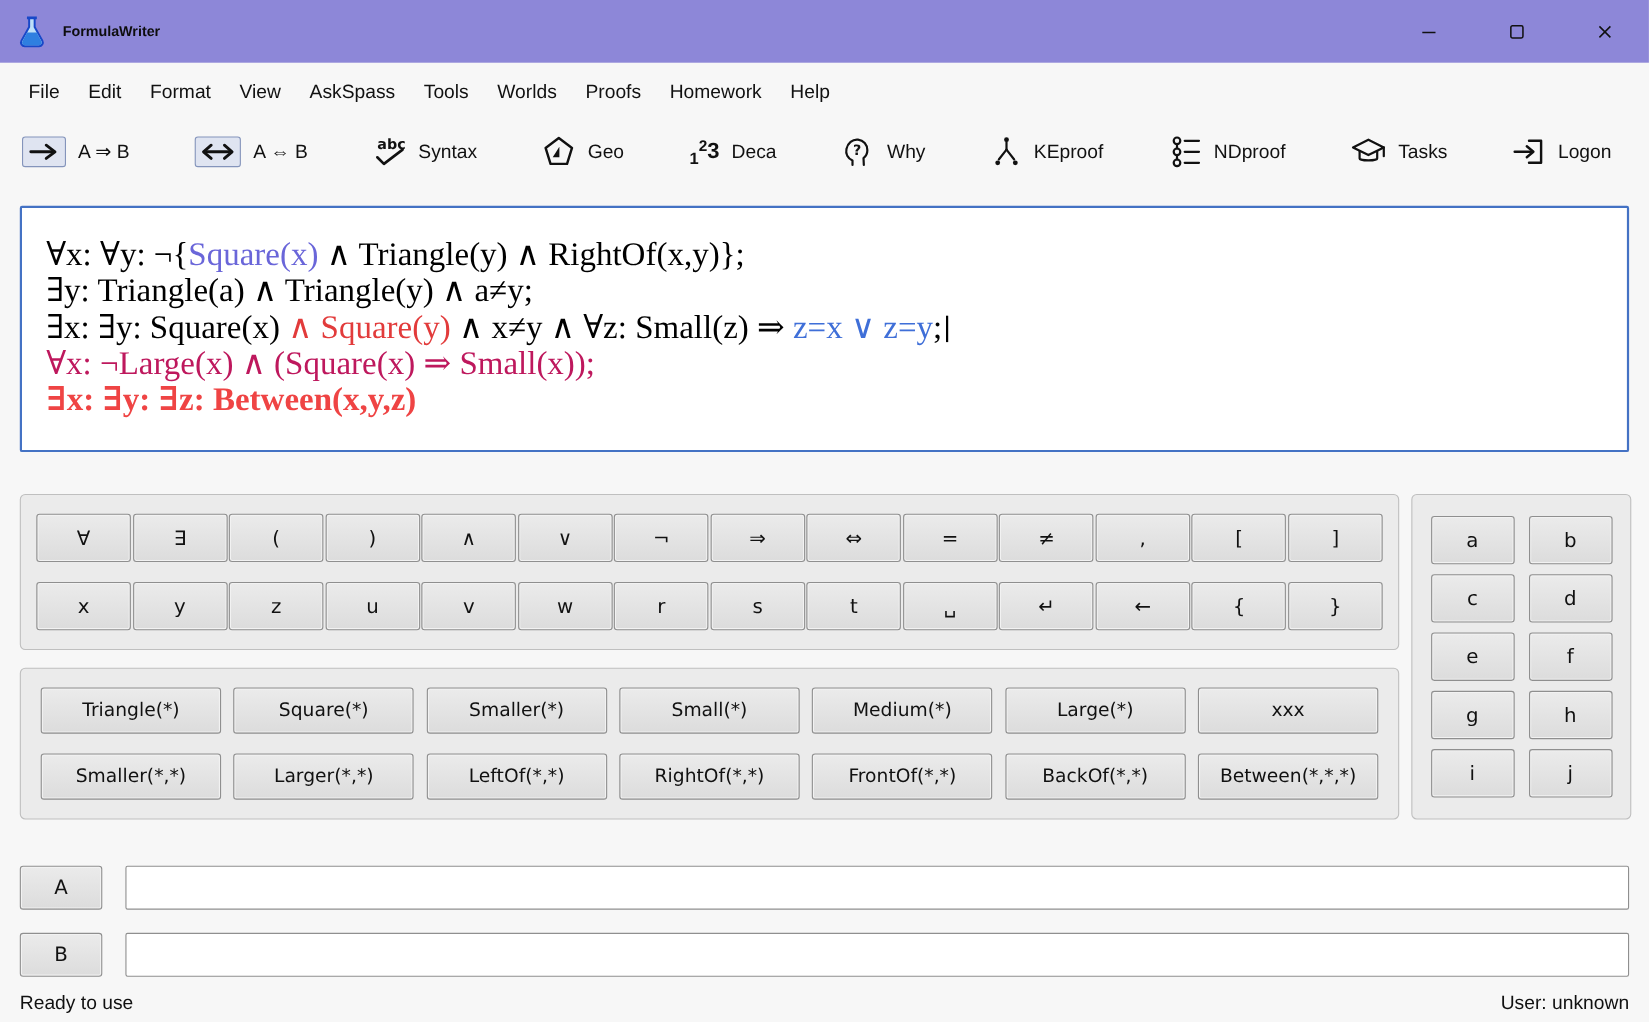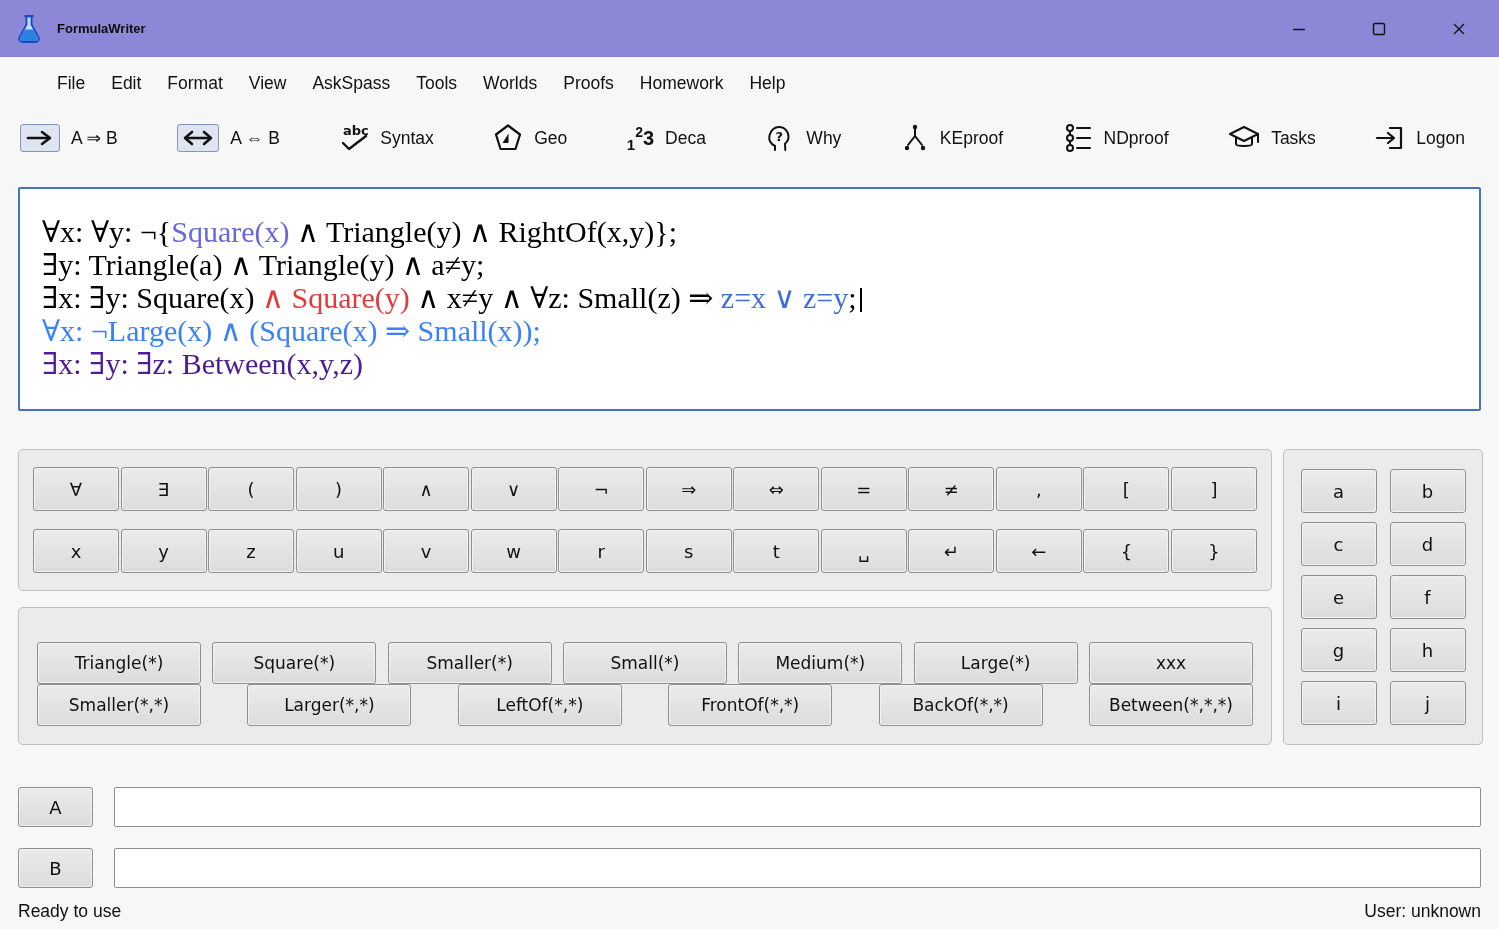--- a/index.html
+++ b/index.html
@@ -9,21 +9,21 @@
 
   
   .titlebar { height:57px; background:#8d87d8; display:flex; align-items:center; padding-left:16px; flex:0 0 auto; }
   .app-icon { width:28px; height:32px; margin-right:13px; display:flex; align-items:center; }
   .title { font-size:13px; font-weight:bold; color:#0d0d0d; }
   .win-controls { margin-left:auto; display:flex; height:100%; }
   .win-btn { width:80px; height:100%; background:transparent; border:none; display:flex; align-items:center; justify-content:center; cursor:default; }
   .win-btn svg { display:block; }
 
   
-  .menubar { height:52px; display:flex; align-items:center; padding:0 13px; font-size:17.5px; flex:0 0 auto;margin-left:31px; }
+  .menubar { height:52px; display:flex; align-items:center; padding:0 13px; font-size:17.5px; flex:0 0 auto; }
   .menu-item { padding:9px 13px; border-radius:3px; }
 
   
   .toolbar { height:58px; display:flex; align-items:center; justify-content:space-between; padding:0 28px 0 14px; flex:0 0 auto; }
   .tool-item { display:flex; align-items:center; gap:11px; font-size:17.5px; height:46px; padding:0 6px; }
   .tool-icon { display:flex; align-items:center; justify-content:center; }
   .tool-icon.boxed { border:1px solid #8494bb; background:#dfe4f1; border-radius:3px; padding:3px 4px; }
   .deca-icon { display:flex; align-items:center; font-weight:bold; font-size:18px; line-height:1; }
   .deca-icon .d1 { font-size:15px; position:relative; top:6px; }
   .deca-icon .d2 { font-size:14px; position:relative; top:-6px; }
@@ -34,21 +34,21 @@
             padding:26px 22px; font-family:"Liberation Serif","DejaVu Serif",serif; font-size:30px; line-height:33px; flex:0 0 auto; }
   .ed-line { white-space:pre; }
   .caret { display:inline-block; width:0; border-left:2px solid #000; height:24px; vertical-align:-4px; margin-left:3px; }
 
   
   .panels-row { display:flex; margin:38px 16px 0 18px; gap:11px; flex:0 0 auto; align-items:flex-start; }
   .left-col { display:flex; flex-direction:column; gap:16px; width:1254px; }
   .panel { background:#ebebeb; border:1px solid #bfbfbf; border-radius:5px; }
   .kb-panel { height:142px; padding:17px 14px; display:flex; flex-direction:column; justify-content:space-between; }
   .kb-row { display:flex; justify-content:space-between; }
-  .pred-panel { height:138px; padding:34px 18px; display:flex; flex-direction:column; justify-content:space-between; }
+  .pred-panel { height:138px; padding:17px 18px; display:flex; flex-direction:column; justify-content:space-between; }
   .letters-panel { width:200px; height:296px; padding:19px 0; display:grid; grid-template-columns:76px 76px; column-gap:13px; row-gap:9px; justify-content:center; align-content:start; }
 
   .key { background:linear-gradient(#ebebeb,#dcdcdc); border:1px solid #8f8f8f; border-radius:3px;
          font-family:"DejaVu Sans","Liberation Sans",sans-serif; font-size:18px; color:#111;
          box-shadow:inset 0 0 0 1px #f2f2f2; cursor:default; }
   .sym-key { width:86px; height:44px; }
   .pred-key { width:164px; height:42px; font-size:17px; }
   .letter-key { width:76px; height:44px; }
 
   
@@ -217,22 +217,22 @@
       </span>
       <span class="tool-label">Logon</span>
     </div>
 
   </div>
 
   <div class="editor" id="editor-content">
       <div class="ed-line"><span style="color: rgb(0, 0, 0);">∀x: ∀y: ¬{</span><span style="color: rgb(106, 102, 217);">Square(x)</span><span style="color: rgb(0, 0, 0);"> ∧ Triangle(y) ∧ RightOf(x,y)};</span></div>
       <div class="ed-line"><span style="color: rgb(0, 0, 0);">∃y: Triangle(a) ∧ Triangle(y) ∧ a≠y;</span></div>
       <div class="ed-line"><span style="color: rgb(0, 0, 0);">∃x: ∃y: Square(x) </span><span style="color: rgb(226, 59, 59);">∧ Square(y)</span><span style="color: rgb(0, 0, 0);"> ∧ x≠y ∧ ∀z: Small(z) ⇒ </span><span style="color: rgb(63, 111, 216);">z=x ∨ z=y</span><span style="color: rgb(0, 0, 0);">;</span><span class="caret"></span></div>
-      <div class="ed-line"><span style="color: #3b82f6;">∀x: ¬Large(x) ∧ (Square(x) ⇒ Small(x));</span></div>
-      <div class="ed-line"><span style="color: #4c1d95;">∃x: ∃y: ∃z: Between(x,y,z)</span></div>
+      <div class="ed-line"><span style="color: #be185d;">∀x: ¬Large(x) ∧ (Square(x) ⇒ Small(x));</span></div>
+      <div class="ed-line"><span style="color: #ef4444; font-weight: bold;">∃x: ∃y: ∃z: Between(x,y,z)</span></div>
     </div>
 
   <div class="panels-row">
     <div class="left-col">
       <div class="panel kb-panel">
         <div class="kb-row" id="kb-row1">
             <button class="key sym-key">∀</button>
             <button class="key sym-key">∃</button>
             <button class="key sym-key">(</button>
             <button class="key sym-key">)</button>
@@ -271,20 +271,21 @@
             <button class="key pred-key">Smaller(*)</button>
             <button class="key pred-key">Small(*)</button>
             <button class="key pred-key">Medium(*)</button>
             <button class="key pred-key">Large(*)</button>
             <button class="key pred-key">xxx</button>
           </div>
         <div class="kb-row" id="pred-row2">
             <button class="key pred-key">Smaller(*,*)</button>
             <button class="key pred-key">Larger(*,*)</button>
             <button class="key pred-key">LeftOf(*,*)</button>
+            <button class="key pred-key">RightOf(*,*)</button>
             <button class="key pred-key">FrontOf(*,*)</button>
             <button class="key pred-key">BackOf(*,*)</button>
             <button class="key pred-key">Between(*,*,*)</button>
           </div>
       </div>
     </div>
     <div class="panel letters-panel" id="letters-panel">
         <button class="key letter-key">a</button>
         <button class="key letter-key">b</button>
         <button class="key letter-key">c</button>

